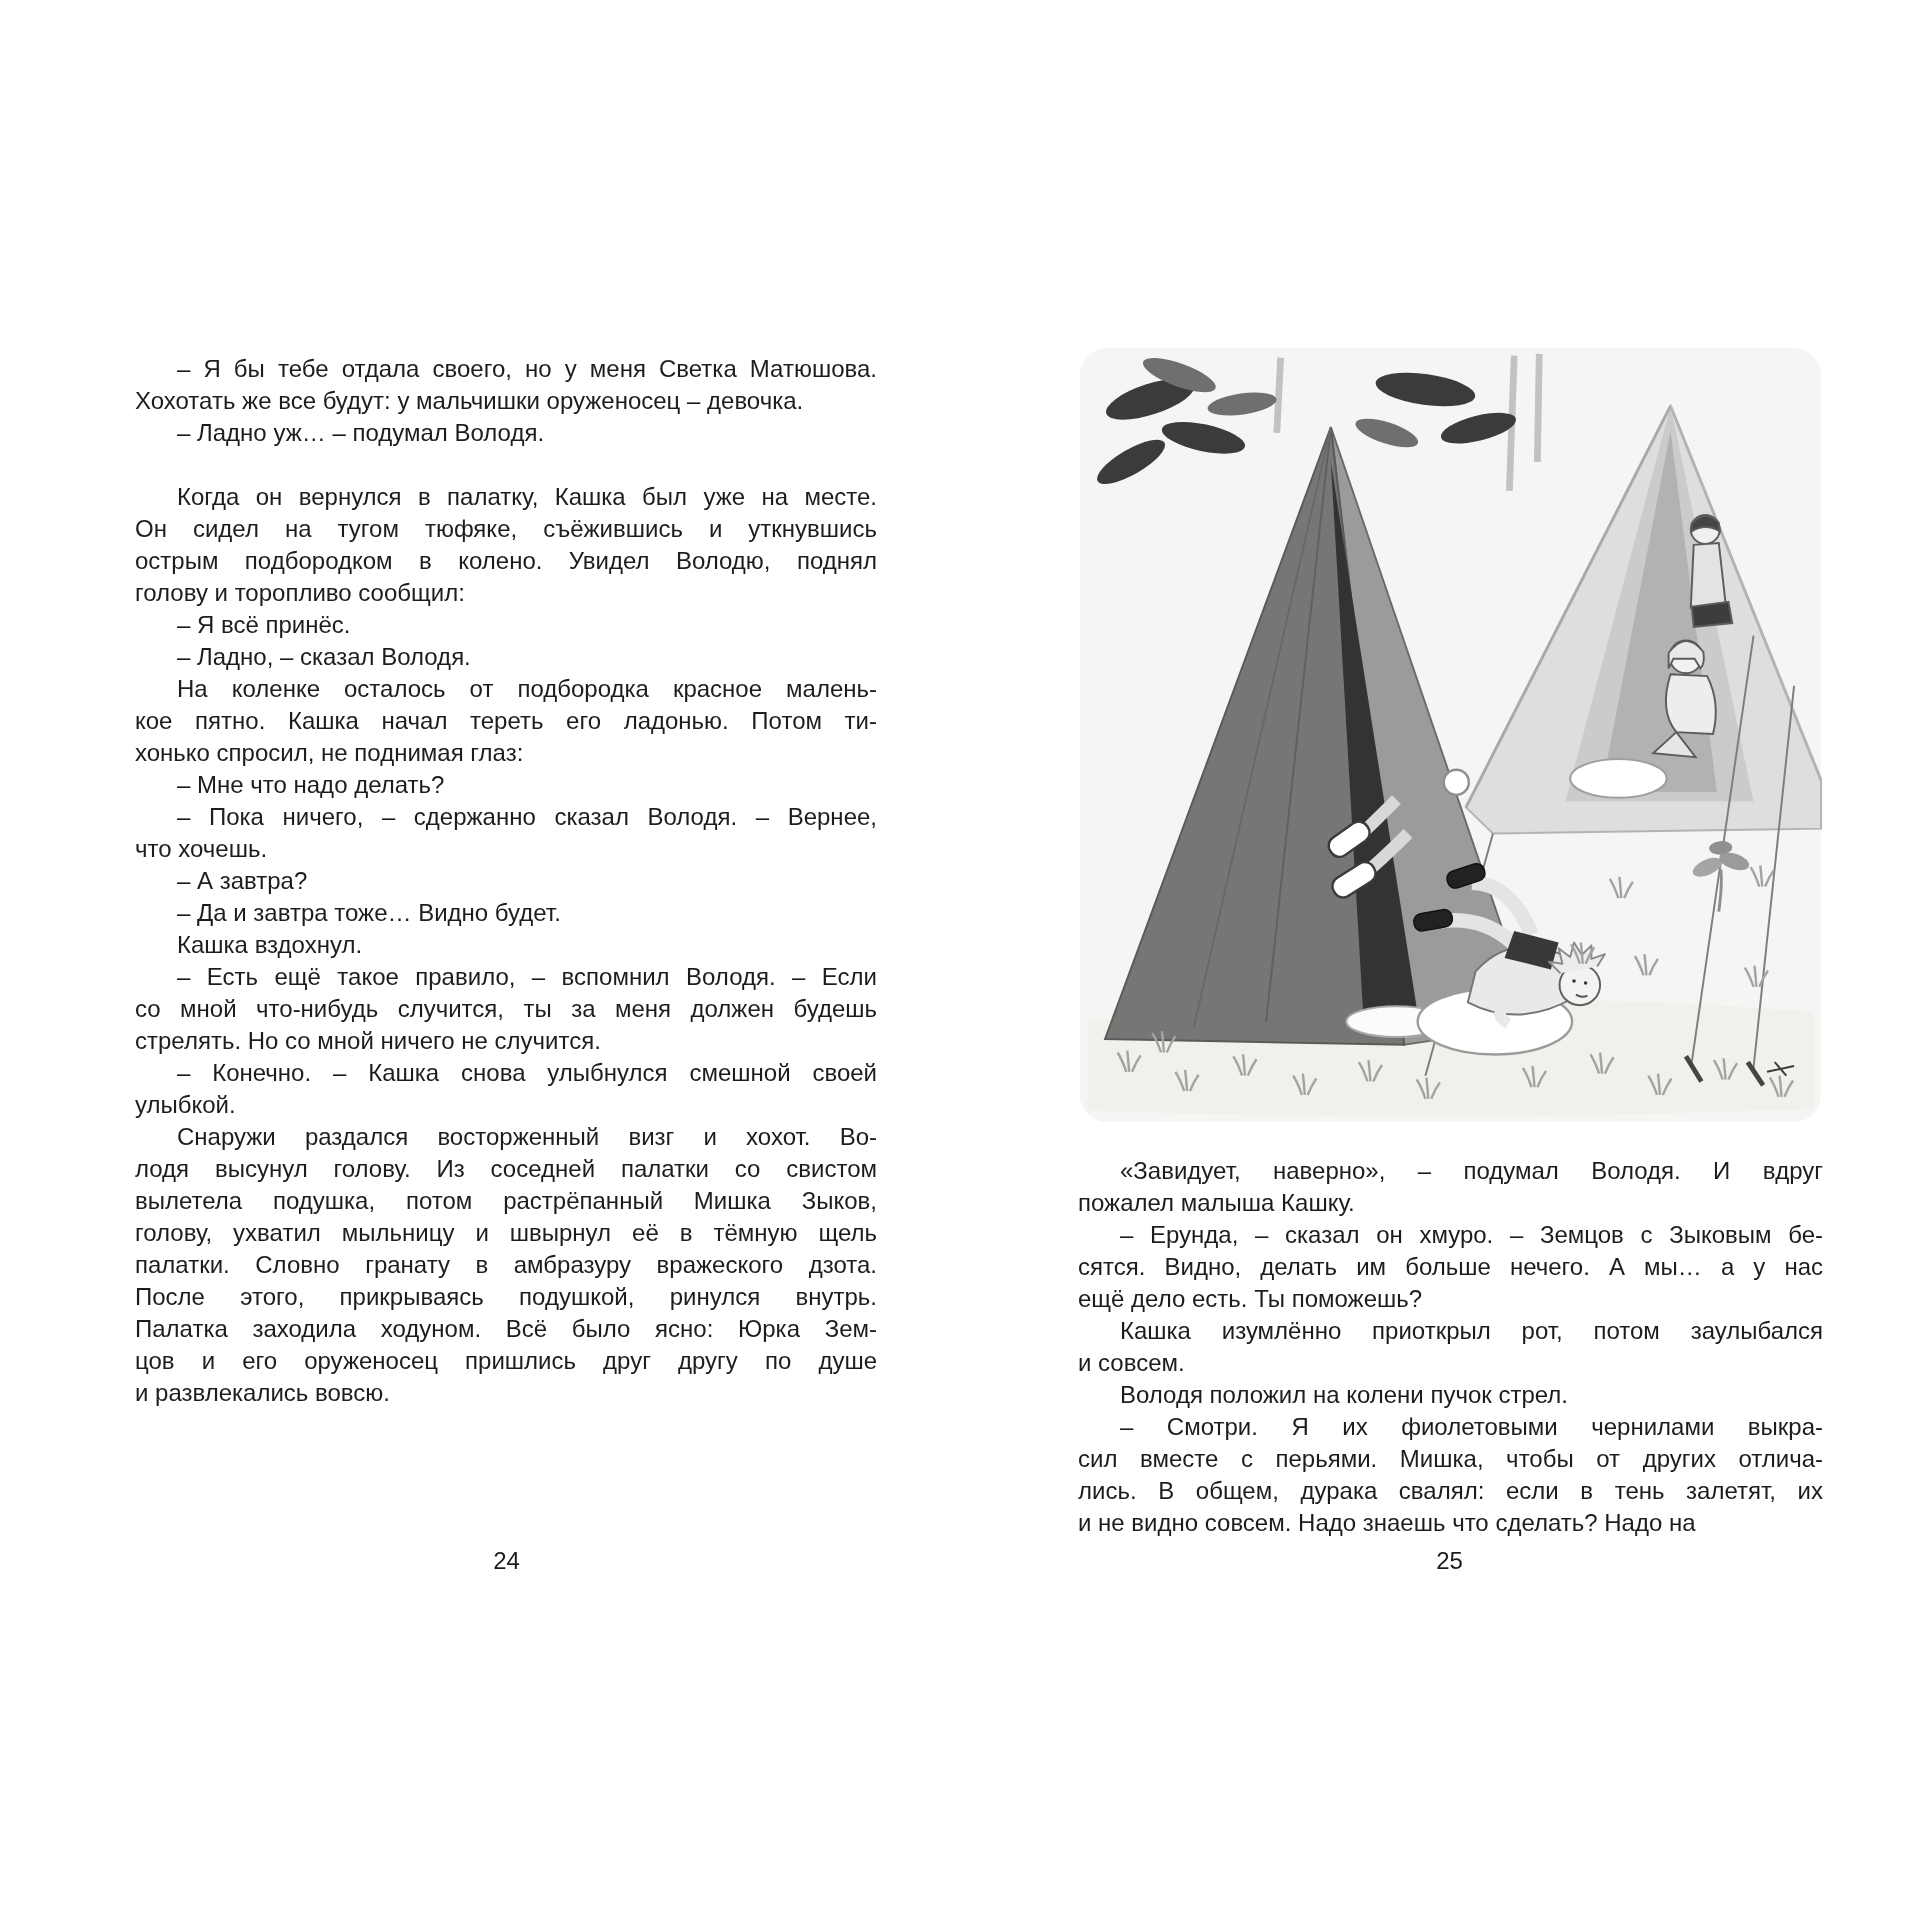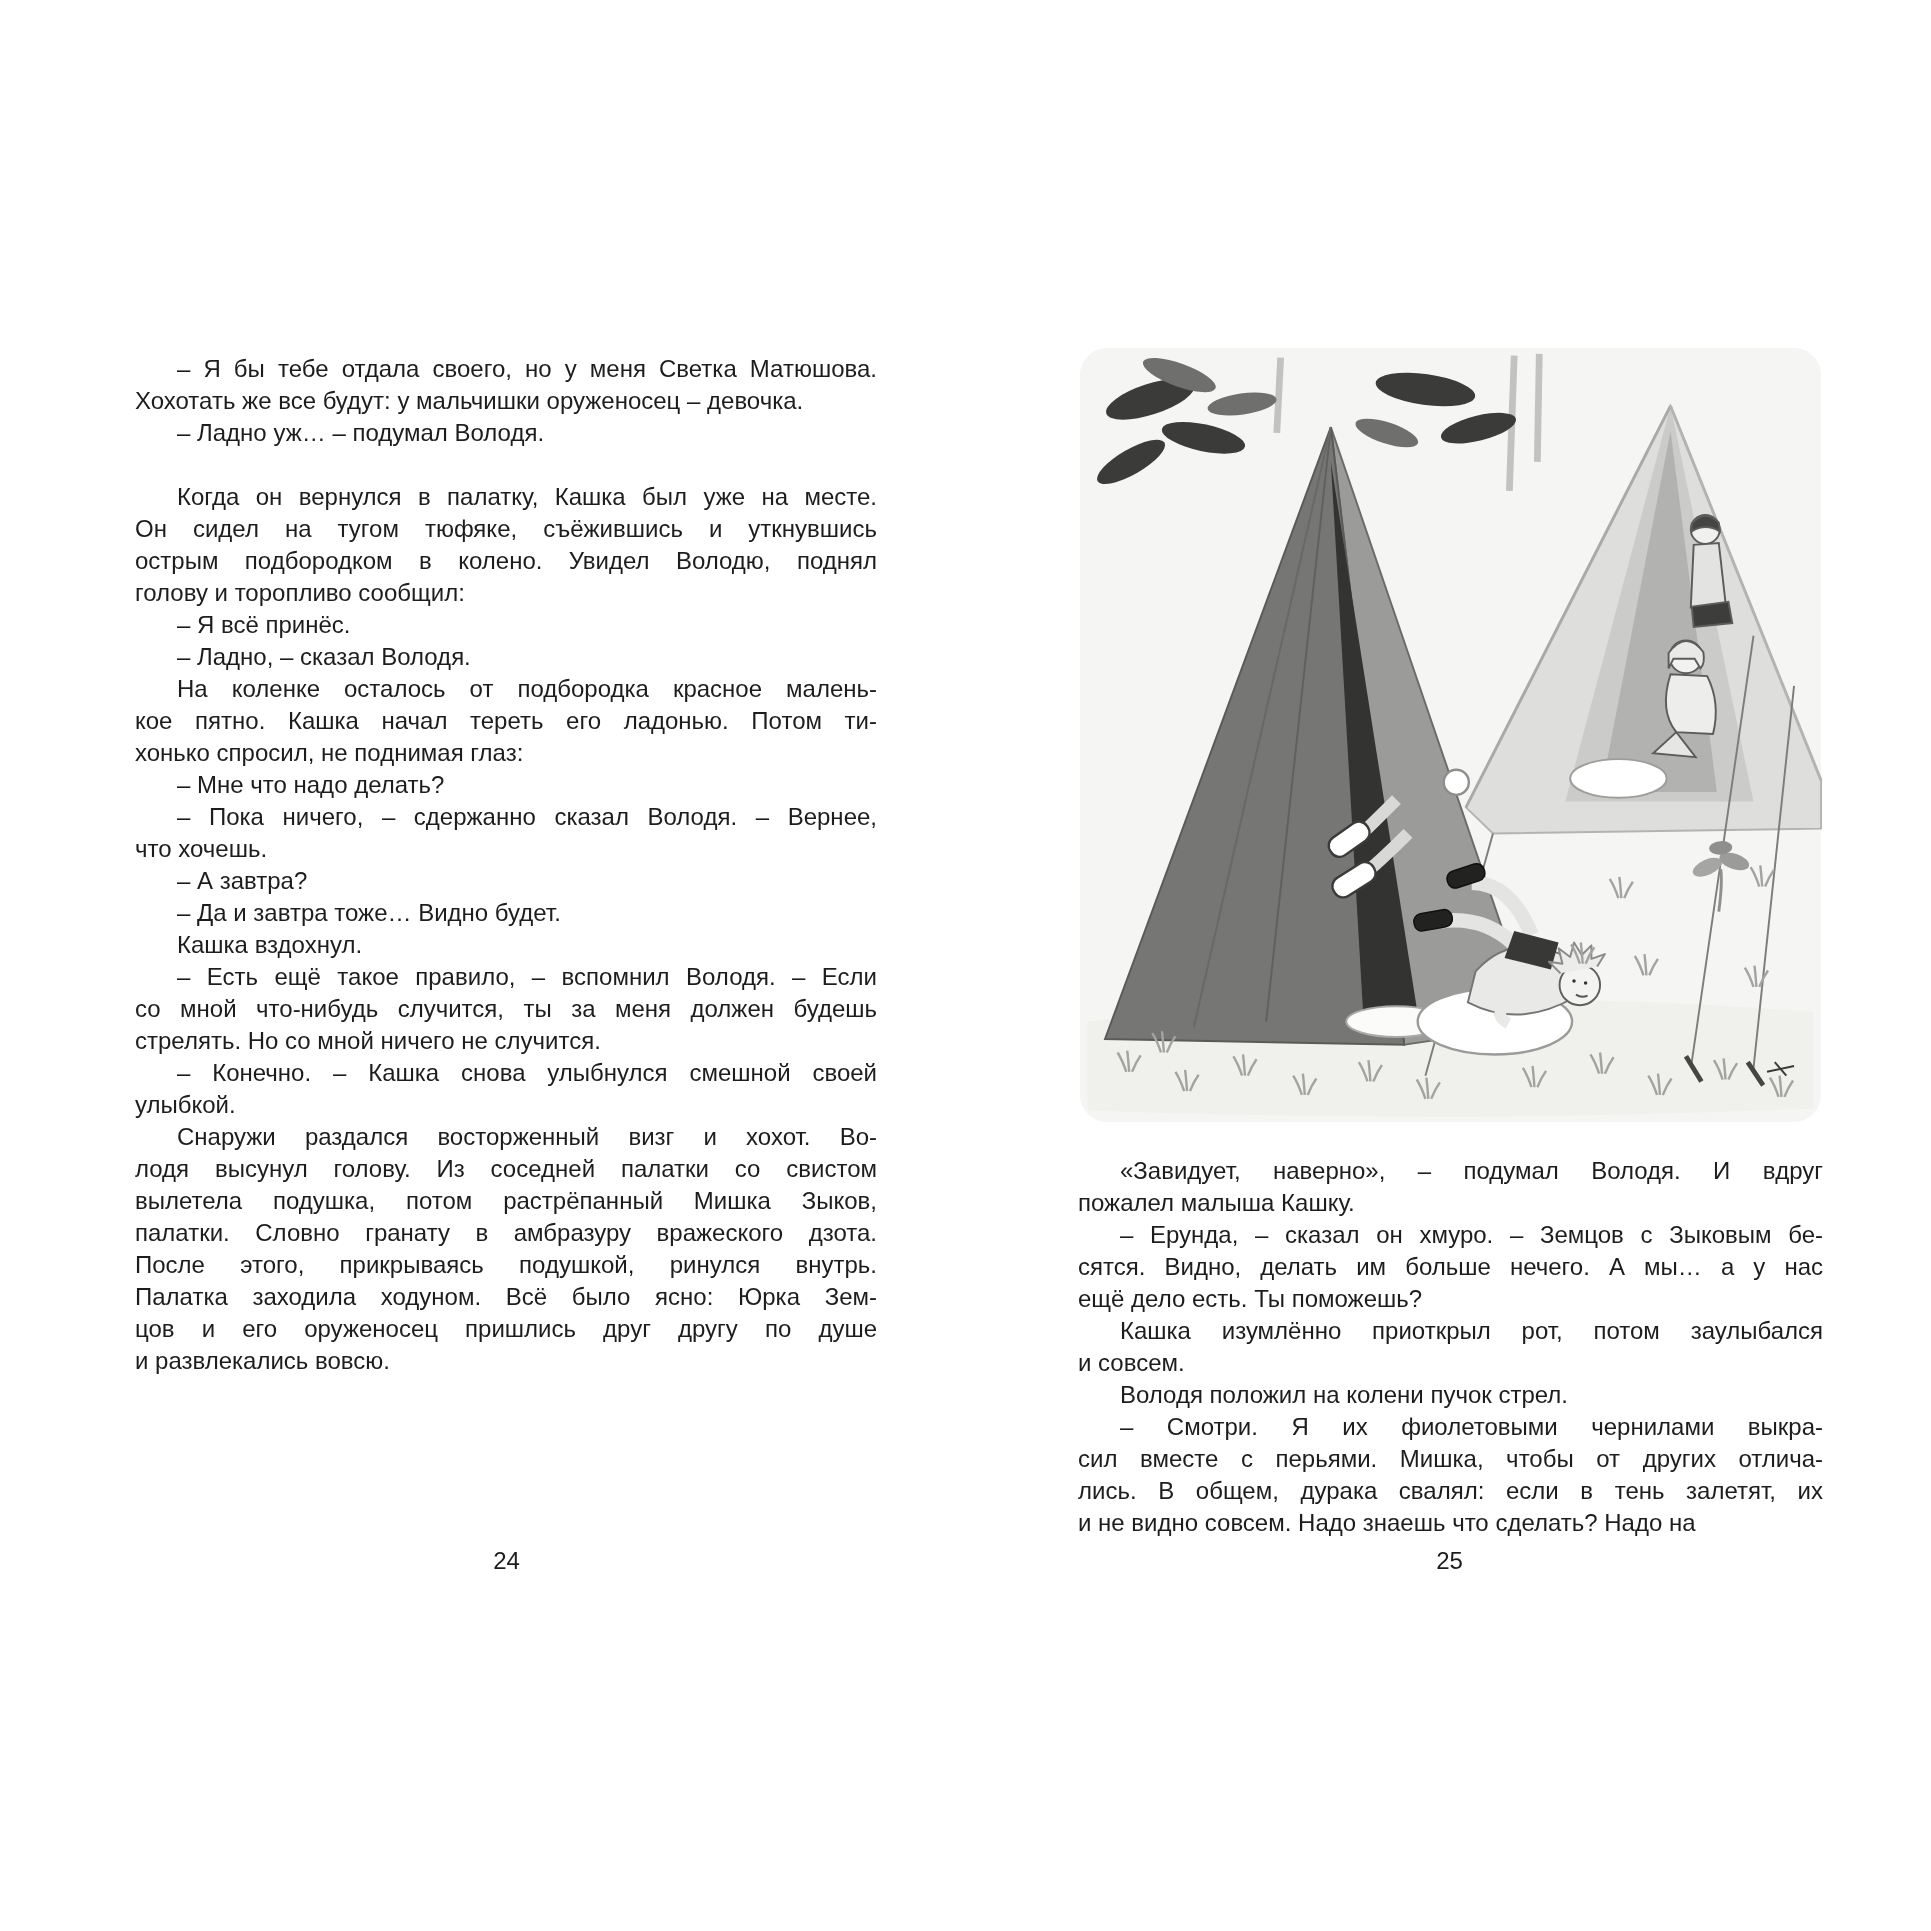--- a/index.html
+++ b/index.html
@@ -82,20 +82,21 @@
           <div class="line last">стрелять. Но со мной ничего не случится.</div>
         </div>
         <div class="para">
           <div class="line first">– Конечно. – Кашка снова улыбнулся смешной своей</div>
           <div class="line last">улыбкой.</div>
         </div>
         <div class="para">
           <div class="line first">Снаружи раздался восторженный визг и хохот. Во-</div>
           <div class="line">лодя высунул голову. Из соседней палатки со свистом</div>
           <div class="line">вылетела подушка, потом растрёпанный Мишка Зыков,</div>
+          <div class="line">голову, ухватил мыльницу и швырнул её в тёмную щель</div>
           <div class="line">палатки. Словно гранату в амбразуру вражеского дзота.</div>
           <div class="line">После этого, прикрываясь подушкой, ринулся внутрь.</div>
           <div class="line">Палатка заходила ходуном. Всё было ясно: Юрка Зем-</div>
           <div class="line">цов и его оруженосец пришлись друг другу по душе</div>
           <div class="line last">и развлекались вовсю.</div>
         </div>
       </div>
     <div class="page-number page-number-left">24</div>
   </div>
 

